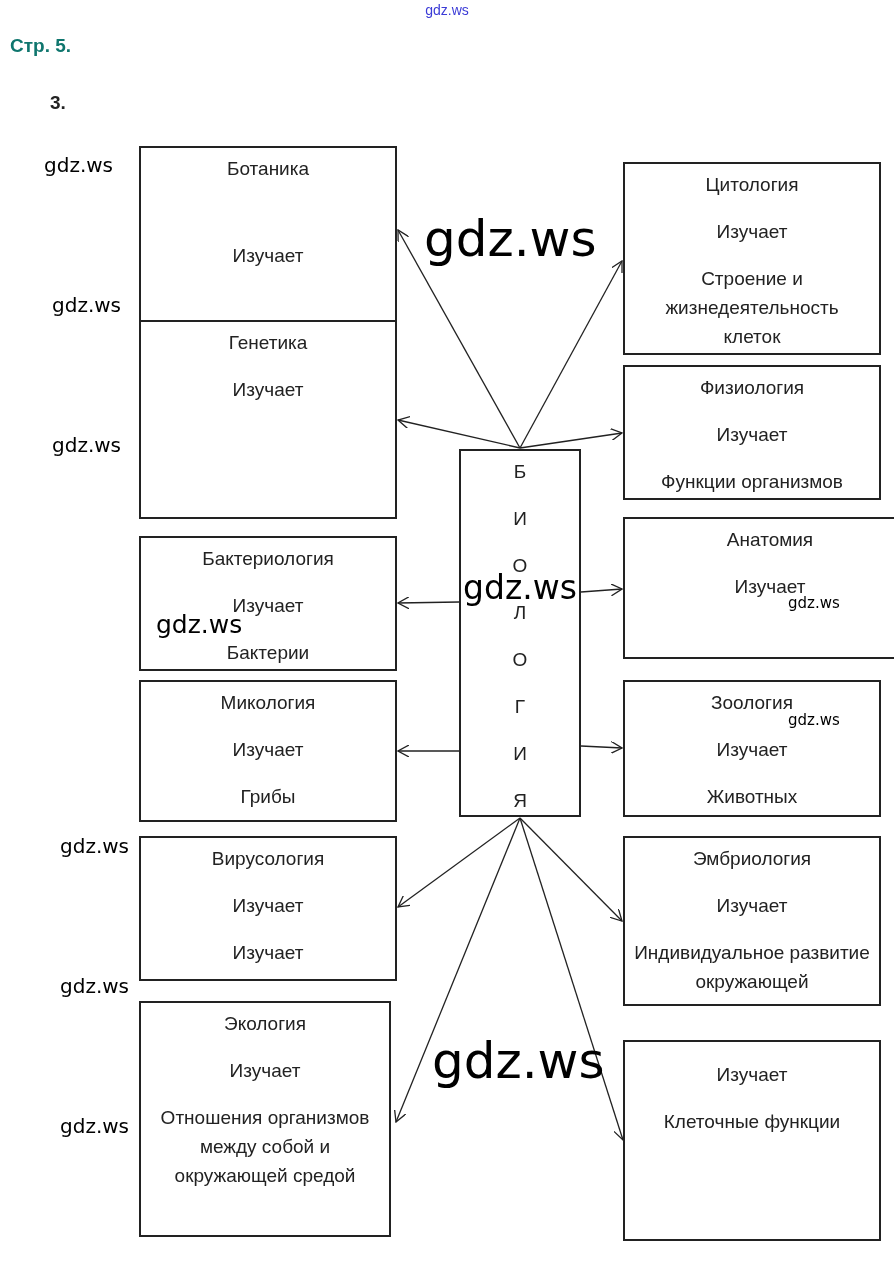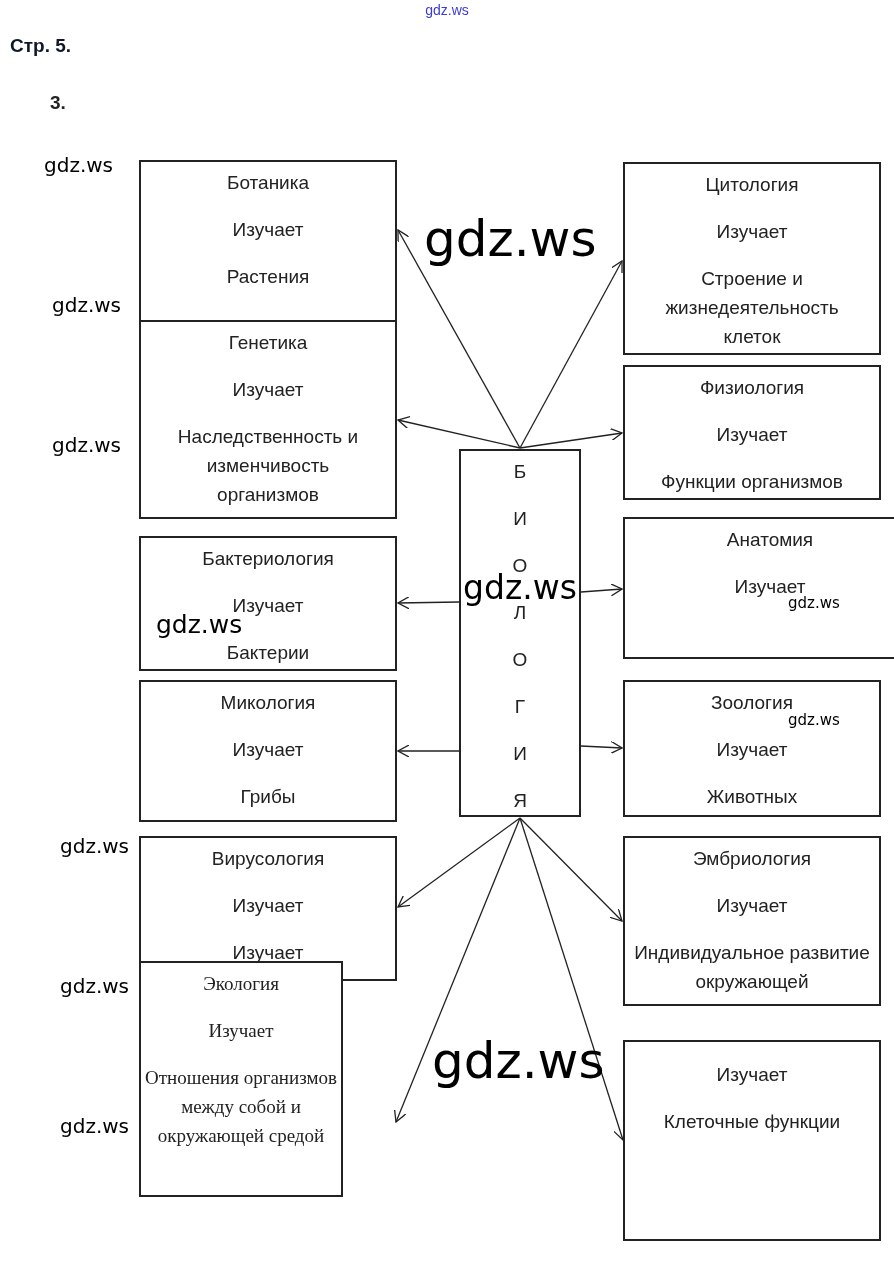--- a/index.html
+++ b/index.html
@@ -1,20 +1,20 @@
 <!DOCTYPE html>
 <html><head>
 <meta charset="utf-8">
 <style>
   html, body { margin: 0; padding: 0; background: #ffffff; }
   body { width: 894px; height: 1262px; position: relative; overflow: hidden;
          font-family: "Liberation Sans", sans-serif; color: #111; }
   .site-mark { position: absolute; left: 0; width: 894px; top: 2px; text-align: center;
                font-size: 14px; color: #3b3bd6; font-family: "Liberation Sans", sans-serif; }
-  .page-ref { position: absolute; left: 10px; top: 35px; font-size: 19px; font-weight: bold; color: #0f172a; }
+  .page-ref { position: absolute; left: 10px; top: 35px; font-size: 19px; font-weight: bold; color: #0f766e; }
   .task-num { position: absolute; left: 50px; top: 92px; font-size: 19px; font-weight: bold; color: #222; }
   .box { position: absolute; border: 2px solid #222; background: #fff; box-sizing: border-box;
          display: flex; flex-direction: column; align-items: center; text-align: center;
          font-size: 19px; line-height: 29px; color: #222; }
   .box .title { margin-top: 6px; }
   .box .verb { margin-top: 18px; }
   .box .obj { margin-top: 18px; }
   .center-box { position: absolute; left: 459px; top: 449px; width: 122px; height: 368px;
                 border: 2px solid #222; box-sizing: border-box; background: #fff; }
   .center-letter { position: absolute; left: 0; width: 100%; text-align: center; font-size: 19px; color: #222; }
@@ -44,46 +44,45 @@
   <line x1="459" y1="602" x2="398" y2="603" stroke="#222" stroke-width="1.3" marker-end="url(#ah)"></line>
   <line x1="581" y1="592" x2="622" y2="589" stroke="#222" stroke-width="1.3" marker-end="url(#ah)"></line>
   <line x1="459" y1="751" x2="398" y2="751" stroke="#222" stroke-width="1.3" marker-end="url(#ah)"></line>
   <line x1="581" y1="746" x2="622" y2="748" stroke="#222" stroke-width="1.3" marker-end="url(#ah)"></line>
   <line x1="520" y1="818" x2="398" y2="907" stroke="#222" stroke-width="1.3" marker-end="url(#ah)"></line>
   <line x1="520" y1="818" x2="622" y2="921" stroke="#222" stroke-width="1.3" marker-end="url(#ah)"></line>
   <line x1="520" y1="818" x2="396" y2="1122" stroke="#222" stroke-width="1.3" marker-end="url(#ah)"></line>
   <line x1="520" y1="818" x2="623" y2="1140" stroke="#222" stroke-width="1.3" marker-end="url(#ah)"></line>
 </svg>
 
-<div class="box" style="left:139px; top:160px; width:258px; height:177px;">
+<div class="box" style="left:139px; top:146px; width:258px; height:177px;gap:40px;">
   <div class="title">Ботаника</div>
   <div class="verb">Изучает</div>
   <div class="obj">Растения</div>
 </div>
 <div class="box" style="left:139px; top:320px; width:258px; height:199px;">
   <div class="title">Генетика</div>
   <div class="verb">Изучает</div>
-  <div class="obj" style="width:220px;">Наследственность и изменчивость организмов</div>
 </div>
 <div class="box" style="left:139px; top:536px; width:258px; height:135px;">
   <div class="title">Бактериология</div>
   <div class="verb">Изучает</div>
   <div class="obj">Бактерии</div>
 </div>
 <div class="box" style="left:139px; top:680px; width:258px; height:142px;">
   <div class="title">Микология</div>
   <div class="verb">Изучает</div>
   <div class="obj">Грибы</div>
 </div>
 <div class="box" style="left:139px; top:836px; width:258px; height:145px;">
   <div class="title">Вирусология</div>
   <div class="verb">Изучает</div>
   <div class="obj">Изучает</div>
 </div>
-<div class="box" style="left:139px; top:961px; width:204px; height:236px;font-family:Liberation Serif, serif;">
+<div class="box" style="left:139px; top:1001px; width:252px; height:236px;">
   <div class="title">Экология</div>
   <div class="verb">Изучает</div>
   <div class="obj" style="width:230px;">Отношения организмов между собой и окружающей средой</div>
 </div>
 
 <div class="box" style="left:623px; top:162px; width:258px; height:193px;">
   <div class="title">Цитология</div>
   <div class="verb">Изучает</div>
   <div class="obj" style="width:230px;">Строение и жизнедеятельность клеток</div>
 </div>

